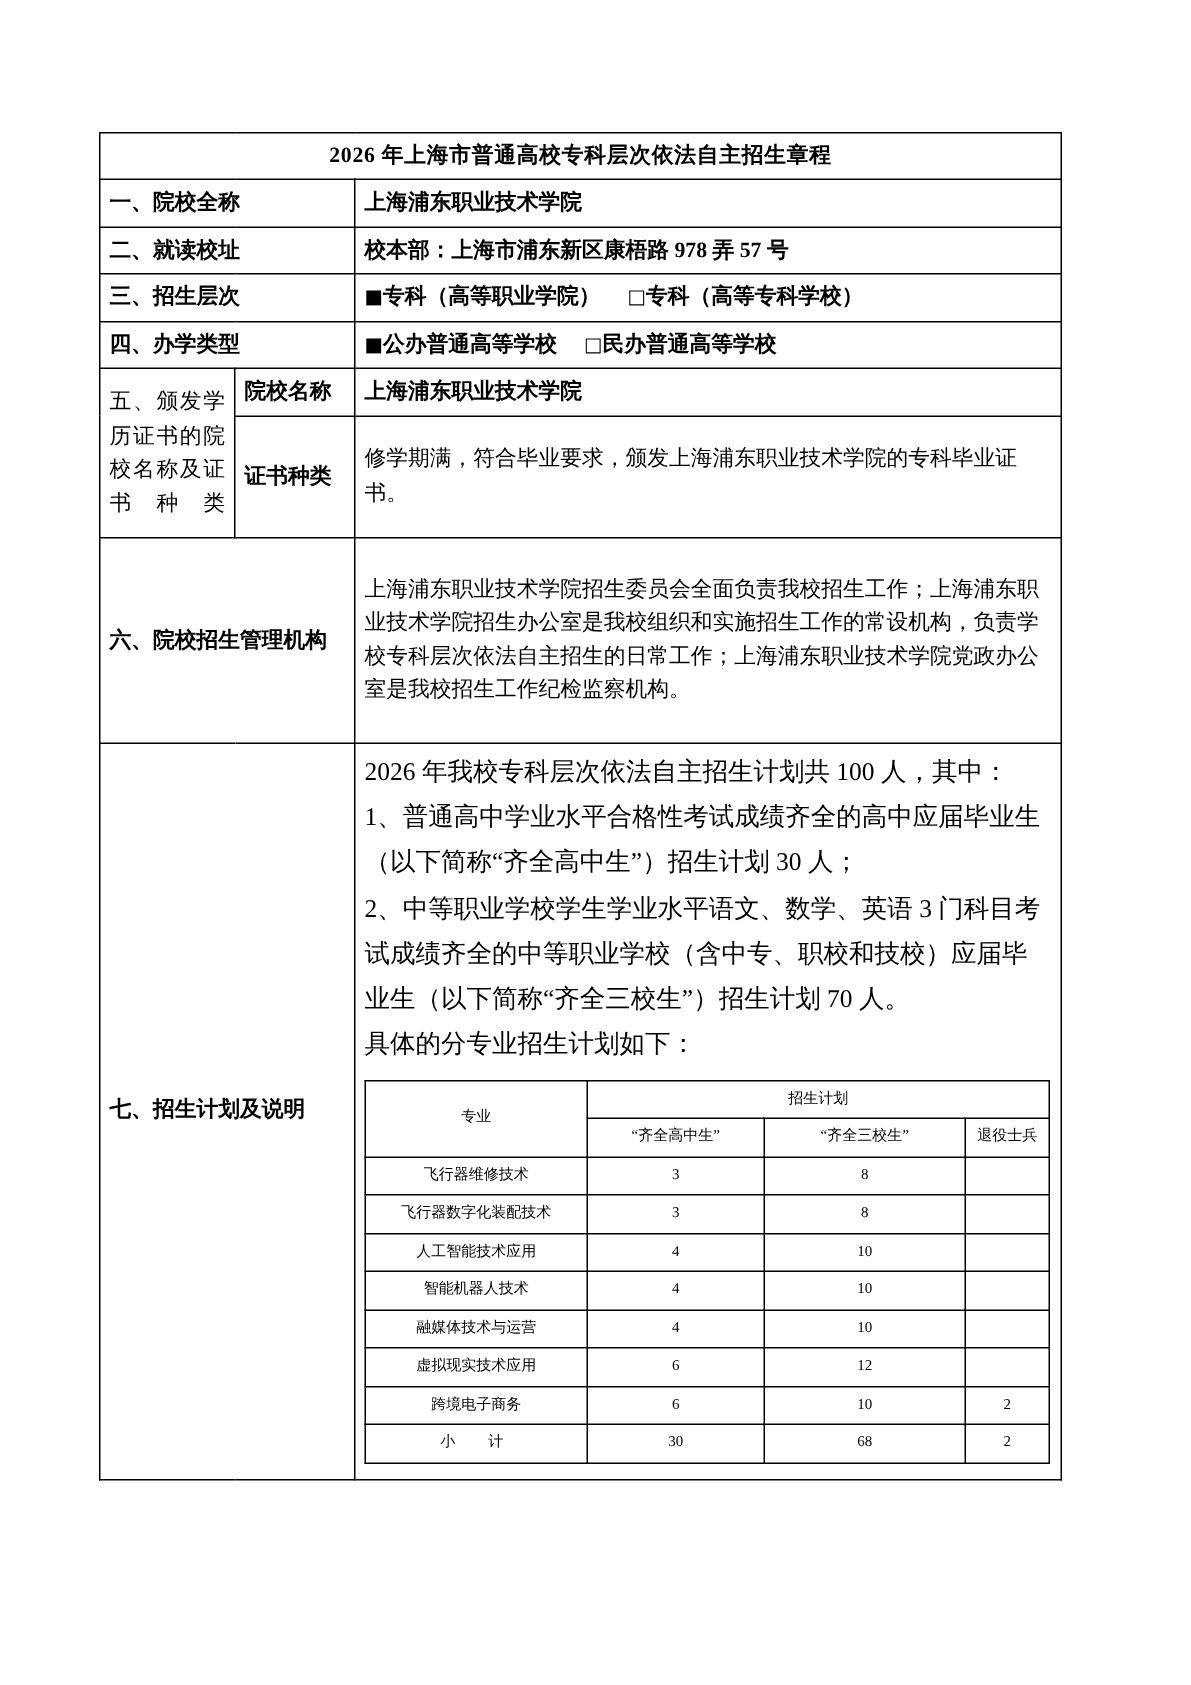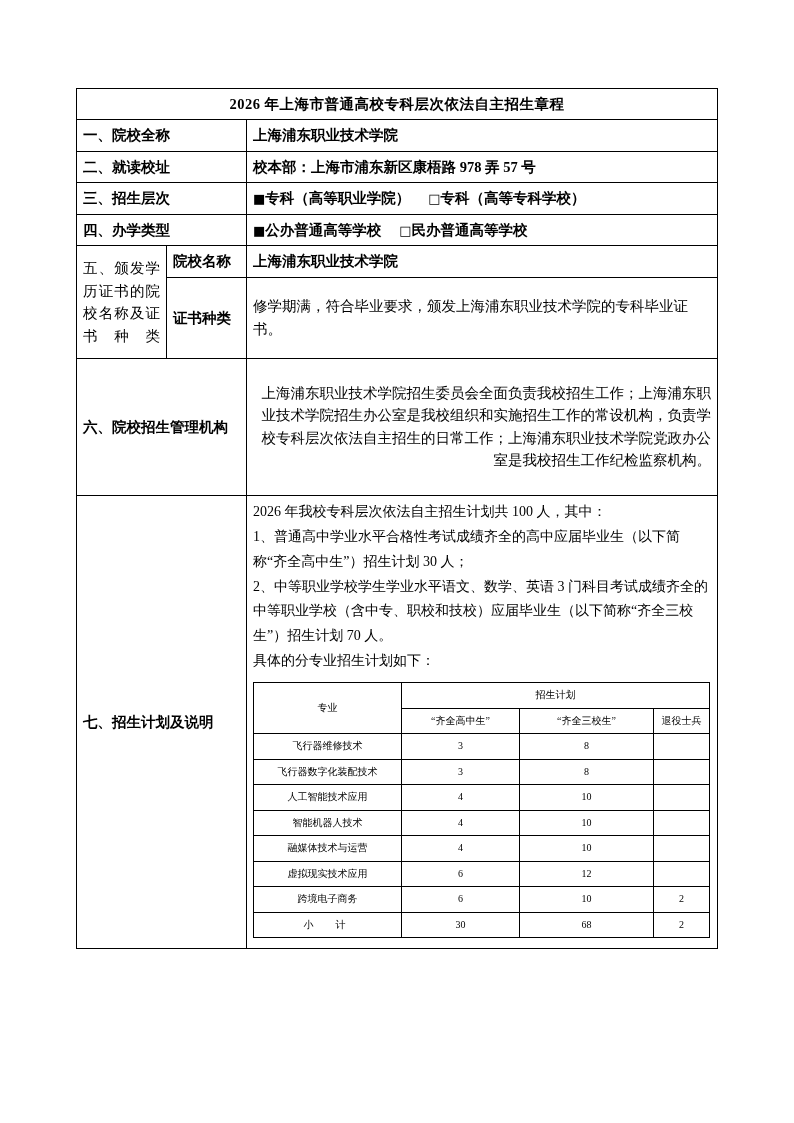--- a/index.html
+++ b/index.html
@@ -9,21 +9,21 @@
   }
   body {
     width: 794px;
     height: 1123px;
     font-family: "Liberation Serif", "DejaVu Serif", serif;
     color: #000000;
     position: relative;
   }
   .page {
     position: absolute;
-    left: 76px;
+    left: 66px;
     top: 88px;
     width: 642px;
   }
   table.main {
     border-collapse: collapse;
     width: 100%;
     table-layout: fixed;
   }
   table.main > tbody > tr > td {
     border: 1px solid #000000;
@@ -67,21 +67,21 @@
   }
   .checkline span.box {
     font-family: "DejaVu Sans", sans-serif;
     font-size: 13px;
   }
   .gap-wide { display: inline-block; width: 18px; }
   .cnt-para {
     margin: 0;
     text-indent: 0;
     line-height: 1.78;
-    font-size: 14px;
+    font-size: 17px;
   }
   
   table.plan {
     border-collapse: collapse;
     width: 456px;
     margin: 8px 0 6px 0;
     table-layout: fixed;
   }
   table.plan td, table.plan th {
     border: 1px solid #000000;
@@ -141,21 +141,21 @@
         <td class="label">院校名称</td>
         <td class="value">上海浦东职业技术学院</td>
       </tr>
       <tr>
         <td class="label">证书种类</td>
         <td class="value-block" style="height:72px;">修学期满，符合毕业要求，颁发上海浦东职业技术学院的专科毕业证书。</td>
       </tr>
 
       <tr>
         <td class="label" colspan="2">六、院校招生管理机构</td>
-        <td class="value-block" style="height:128px;text-align:right;">上海浦东职业技术学院招生委员会全面负责我校招生工作；上海浦东职业技术学院招生办公室是我校组织和实施招生工作的常设机构，负责学校专科层次依法自主招生的日常工作；上海浦东职业技术学院党政办公室是我校招生工作纪检监察机构。</td>
+        <td class="value-block" style="height:128px;">上海浦东职业技术学院招生委员会全面负责我校招生工作；上海浦东职业技术学院招生办公室是我校组织和实施招生工作的常设机构，负责学校专科层次依法自主招生的日常工作；上海浦东职业技术学院党政办公室是我校招生工作纪检监察机构。</td>
       </tr>
 
       <tr>
         <td class="label" colspan="2">七、招生计划及说明</td>
         <td class="value-block">
           <p class="cnt-para">2026 年我校专科层次依法自主招生计划共 100 人，其中：</p>
           <p class="cnt-para">1、普通高中学业水平合格性考试成绩齐全的高中应届毕业生（以下简称“齐全高中生”）招生计划 30 人；</p>
           <p class="cnt-para">2、中等职业学校学生学业水平语文、数学、英语 3 门科目考试成绩齐全的中等职业学校（含中专、职校和技校）应届毕业生（以下简称“齐全三校生”）招生计划 70 人。</p>
           <p class="cnt-para">具体的分专业招生计划如下：</p>
 

